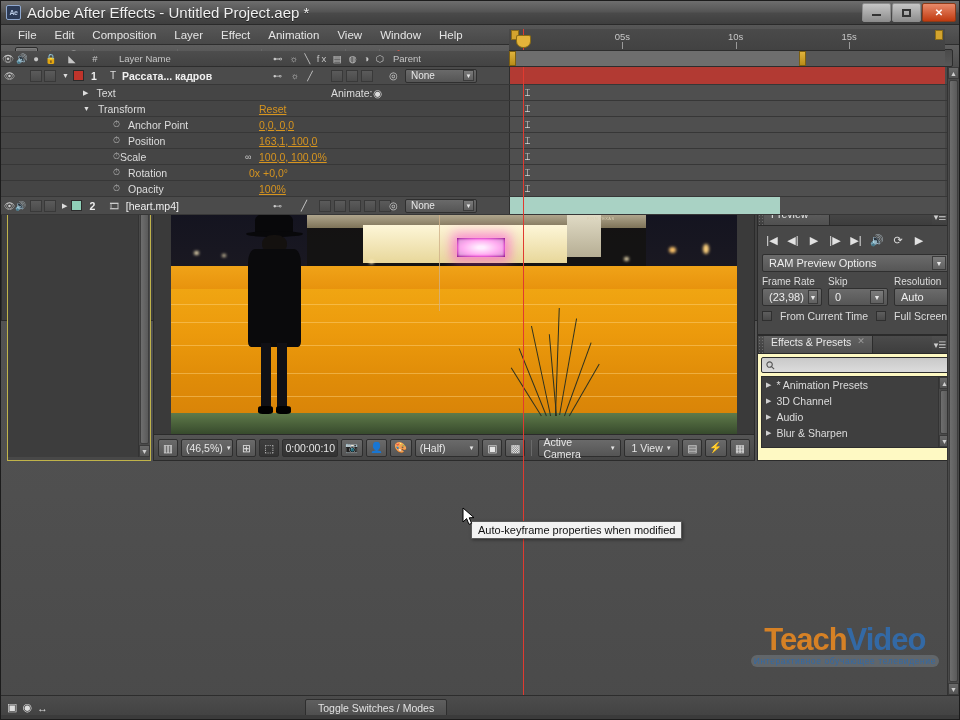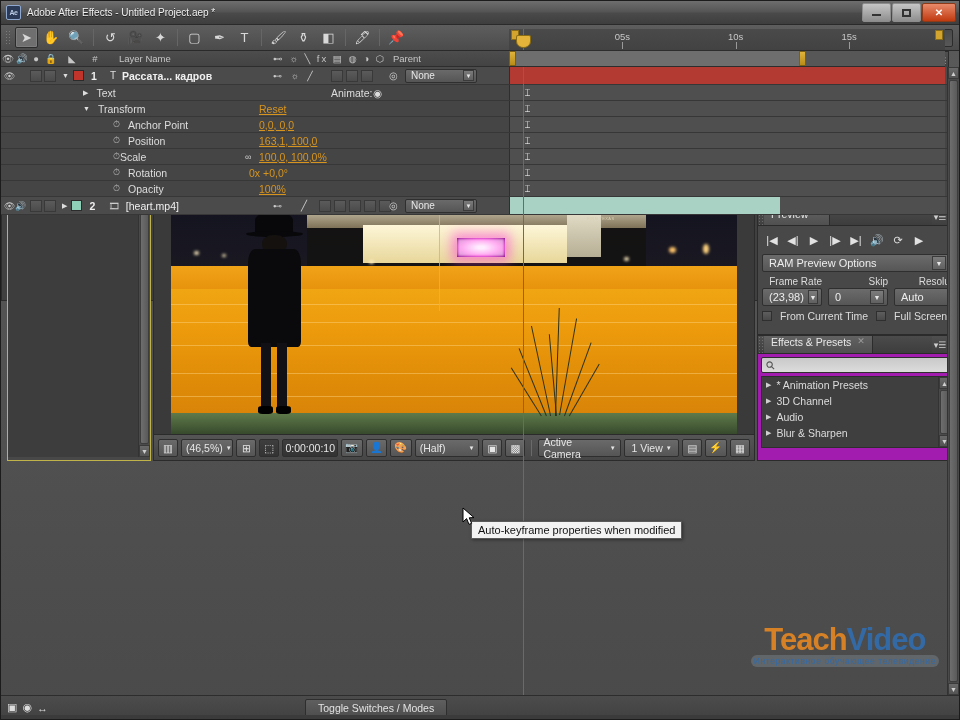--- a/index.html
+++ b/index.html
@@ -24,21 +24,21 @@
     border-bottom: 1px solid #2a2a2a;
     padding-left: 5px; position: relative;
   }
   .ae-logo {
     width: 15px; height: 15px; background: #2b3a56;
     border: 1px solid #8fa8cf; border-radius: 2px;
     color: #b9cbe6; font-size: 7px; font-weight: bold;
     display: flex; align-items: center; justify-content: center;
     letter-spacing: -0.5px; margin-right: 6px;
   }
-  .title-text { color: #f0f0f0; font-size: 10px; text-shadow: 0 1px 0 #222; }
+  .title-text { color: #f0f0f0; font-size: 15px; text-shadow: 0 1px 0 #222; }
   .wbtns { position: absolute; right: 3px; top: 2px; display: flex; gap: 1px; }
   .wbtn {
     width: 29px; height: 19px;
     border: 1px solid #8c8c8c; border-radius: 2px;
     background: linear-gradient(180deg,#c6c6c6,#8e8e8e);
     display: flex; align-items: center; justify-content: center;
     color: #1a1a1a; font-size: 10px;
   }
   .wbtn.close { background: linear-gradient(180deg,#e98a6a,#c03a10); border-color:#8c3a18; color:#fff; font-weight:bold; width:34px;}
   .wbtn .min-gl { width: 9px; height: 2px; background: #333; margin-top:5px;}
@@ -190,28 +190,28 @@
   .xybox { position:absolute; left: 108px; top: 10px; color:#dcdcdc; font-size:10.5px; line-height:16px;}
   .vdiv { position:absolute; left:100px; top:8px; width:1px; height:56px; background:#5d5d5d;}
   .hdiv { position:absolute; left:6px; right:6px; top:74px; height:1px; background:#5a5a5a;}
   .plusmark { position:absolute; left:96px; top:30px; color:#dcdcdc; font-size:13px;}
 
   #preview-panel { left: 756px; top: 206px; width: 198px; height: 128px; }
   .prev-body { position:absolute; left:0; right:0; top:18px; bottom:0; background:#484848; padding: 3px 4px;}
   .prev-btns { display:flex; align-items:center; gap:1px; height:22px; }
   .pvb { width:20px; height:20px; display:flex;align-items:center;justify-content:center; color:#e2e2e2; font-size:11px; border-radius:2px;}
   .prow { display:flex; gap:6px; margin-top: 4px; align-items: flex-end;}
-  .pfield { display:flex; flex-direction: column; align-items: flex-end; }
+  .pfield { display:flex; flex-direction: column; }
   .plabel { color:#dcdcdc; font-size:10px; margin-bottom:1px;}
   .cbrow { display:flex; gap:8px; margin-top:4px; align-items:center;}
   .cb { width:10px; height:10px; background: linear-gradient(180deg,#5e5e5e,#4a4a4a); border:1px solid #2f2f2f;}
   .cbl { color:#dcdcdc; font-size:10.5px; }
 
   #effects-panel { left: 756px; top: 334px; width: 198px; height: 126px; }
-  .ep-body { position:absolute; left:0; right:0; top:18px; bottom:0; background:#a21caf; padding:3px;}
+  .ep-body { position:absolute; left:0; right:0; top:18px; bottom:0; background:#fef9c3; padding:3px;}
   .ep-search { height:16px; background: linear-gradient(180deg,#c9c9c9,#dcdcdc); border:1px solid #2f2f2f;
      border-radius:2px; display:flex;align-items:center;padding:0 4px; color:#555; font-size:10px;}
   .ep-list { margin-top:3px; background:#3f3f3f; border:1px solid #2e2e2e; height:72px; position:relative; overflow:hidden;}
   .ep-item { display:flex; align-items:center; gap:5px; padding: 1px 4px; color:#dcdcdc; font-size:10.5px; height:16px;}
   .tri { font-size:7px; color:#cfcfcf; }
 
   
   #timeline { left: 6px; top: 464px; width: 948px; height: 250px; border:1px solid #2b2b2b; background:#404040;}
   .tl-toolbar { height: 28px; display:flex; align-items:center; gap:5px; padding:0 6px;
     background: linear-gradient(180deg,#4e4e4e,#434343); border-bottom:1px solid #2d2d2d; position:relative;}
@@ -292,20 +292,31 @@
       <div class="wbtn">
           <div class="min-gl"></div>
         </div>
       <div class="wbtn">
           <div class="max-gl"></div>
         </div>
       <div class="wbtn close">✕</div>
     </div>
   </div>
 
+  <div class="menubar">
+    <div class="menu-item">File</div>
+    <div class="menu-item">Edit</div>
+    <div class="menu-item">Composition</div>
+    <div class="menu-item">Layer</div>
+    <div class="menu-item">Effect</div>
+    <div class="menu-item">Animation</div>
+    <div class="menu-item">View</div>
+    <div class="menu-item">Window</div>
+    <div class="menu-item">Help</div>
+  </div>
 
   <div class="toolbar">
     <div class="grip"></div>
     <div class="tbtn active">➤</div>
     <div class="tbtn">✋</div>
     <div class="tbtn">🔍</div>
     <div class="tsep"></div>
     <div class="tbtn">↺</div>
     <div class="tbtn">🎥</div>
     <div class="tbtn">✦</div>

